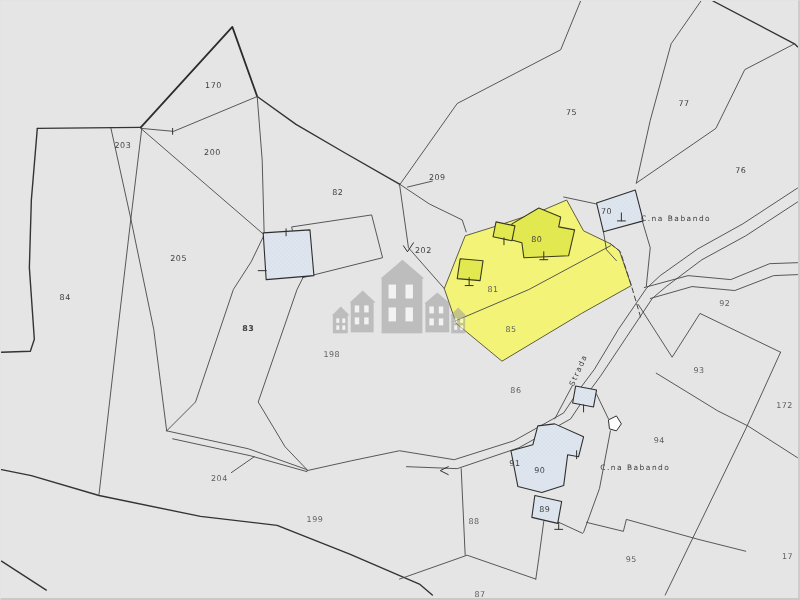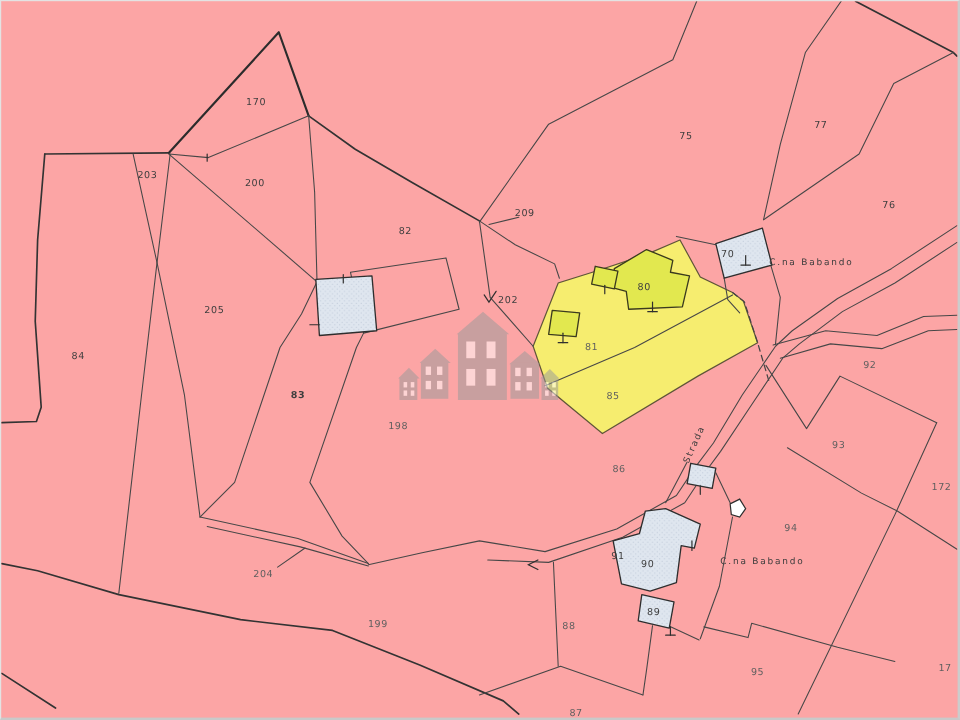--- a/index.html
+++ b/index.html
@@ -1,19 +1,19 @@
 <!DOCTYPE html>
 <html><head>
 <meta charset="utf-8">
 <title></title>
 <style>
   html,body{margin:0;padding:0;background:#ffffff;}
   .frame{
     position:relative;width:800px;height:600px;box-sizing:border-box;
-    background:#fca5a5;overflow:hidden;
+    background:#e5e5e5;overflow:hidden;
     border:1px solid #e3e3e3;border-right:2px solid #cccccc;border-bottom:2px solid #c9c9c9;
     font-family:"DejaVu Sans", sans-serif;
   }
   svg{display:block;width:100%;height:100%;}
   .pline{fill:none;stroke:#474747;stroke-width:0.9;stroke-linejoin:round;stroke-linecap:round;}
   .pline.bold{stroke:#2c2c2c;stroke-width:1.8;}
   .pline.med{stroke:#333;stroke-width:1.4;}
   .pline.dash{stroke:#444;stroke-width:1;stroke-dasharray:5 3.5;}
   .tick{fill:none;stroke:#2f2f2f;stroke-width:1;stroke-linecap:round;}
   .gbldg{fill:url(#bpat);stroke:#2e2e2e;stroke-width:1.1;stroke-linejoin:round;}

